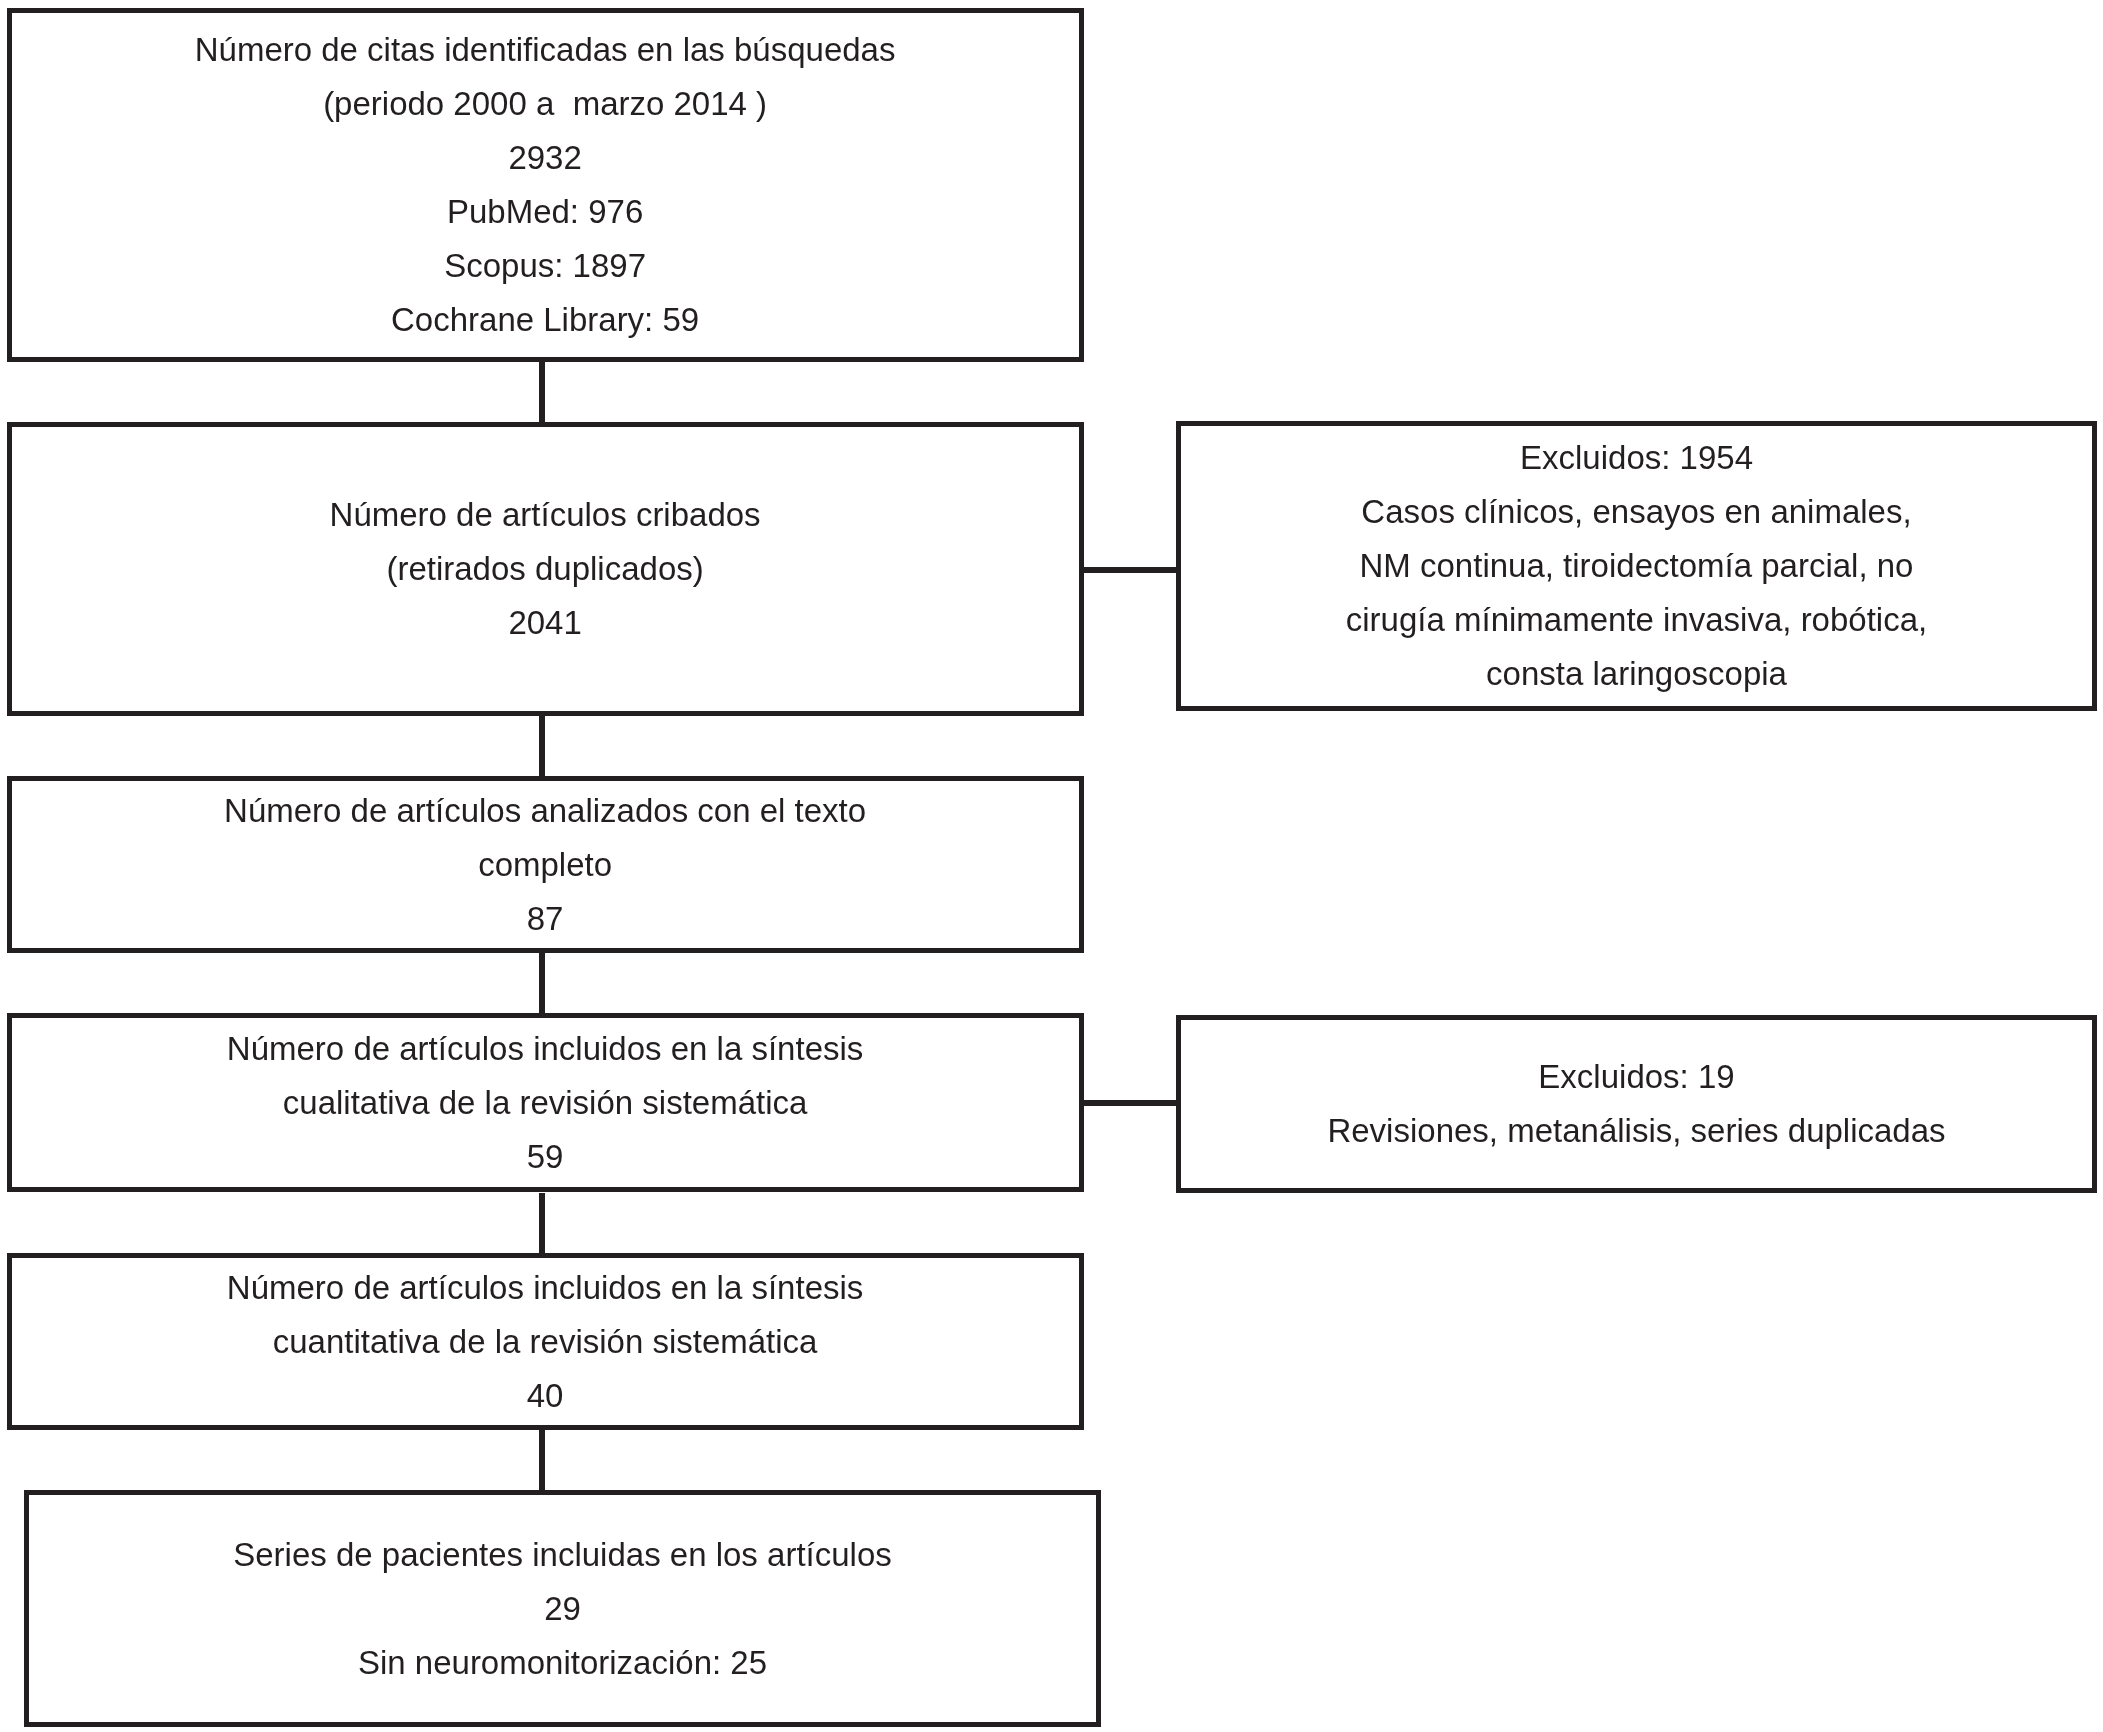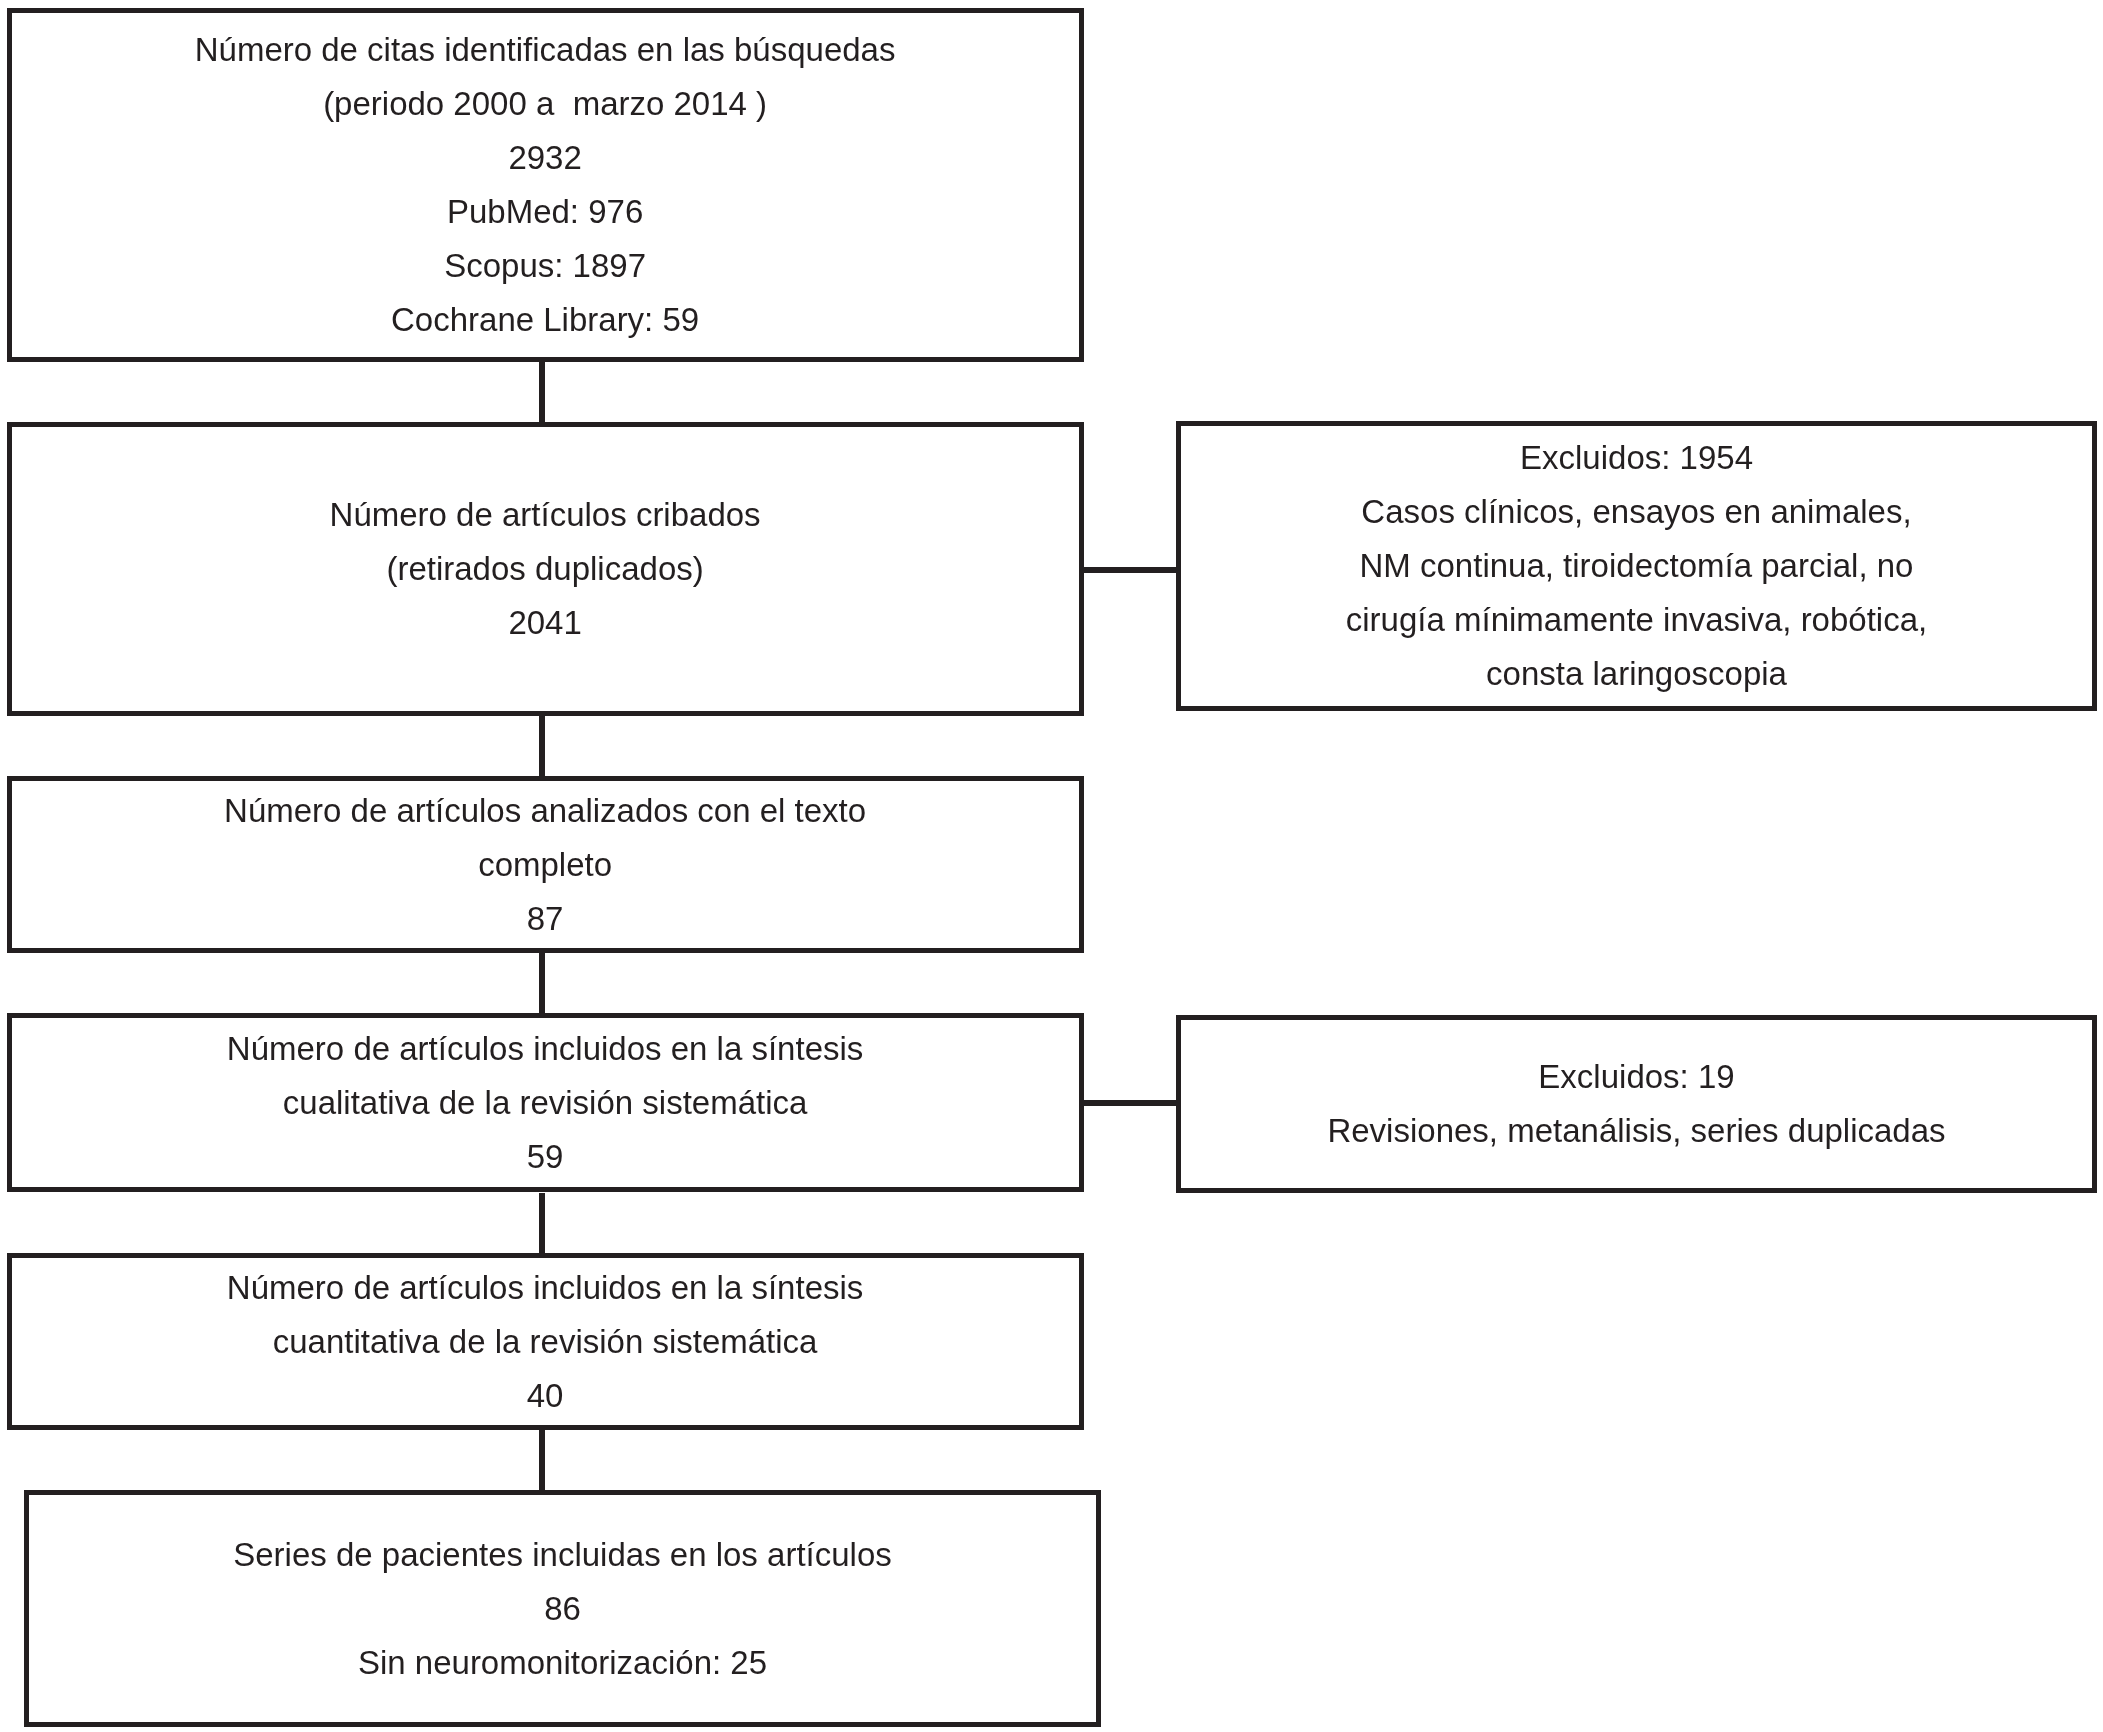--- a/index.html
+++ b/index.html
@@ -117,18 +117,18 @@
   <div class="box" id="box-quantitative">
     <div class="line">Número de artículos incluidos en la síntesis</div>
     <div class="line">cuantitativa de la revisión sistemática</div>
     <div class="line">40</div>
   </div>
 
   <div class="conn" id="conn-v5"></div>
 
   <div class="box" id="box-series">
     <div class="line">Series de pacientes incluidas en los artículos</div>
-    <div class="line">86</div>
+    <div class="line">29</div>
     <div class="line">Sin neuromonitorización: 25</div>
   </div>
 
 </div>
 
 
 </body></html>

